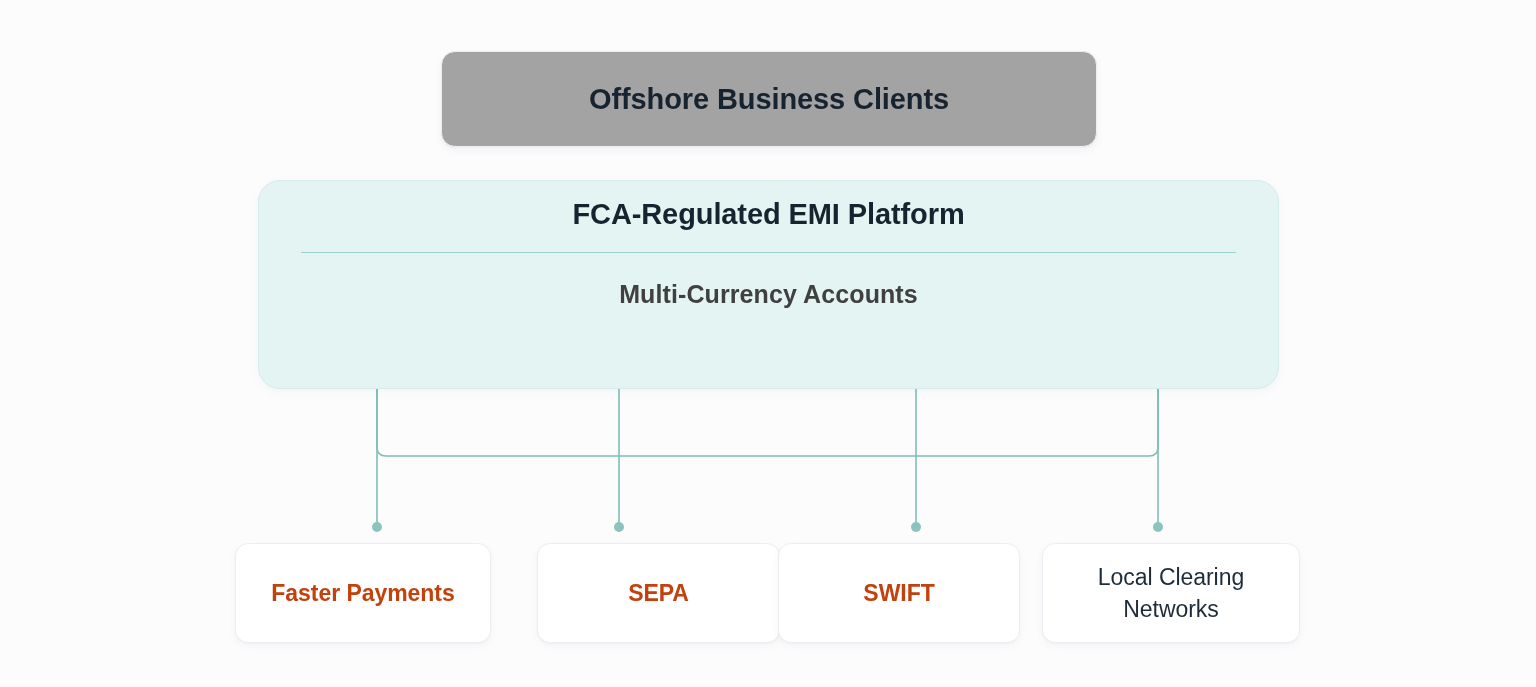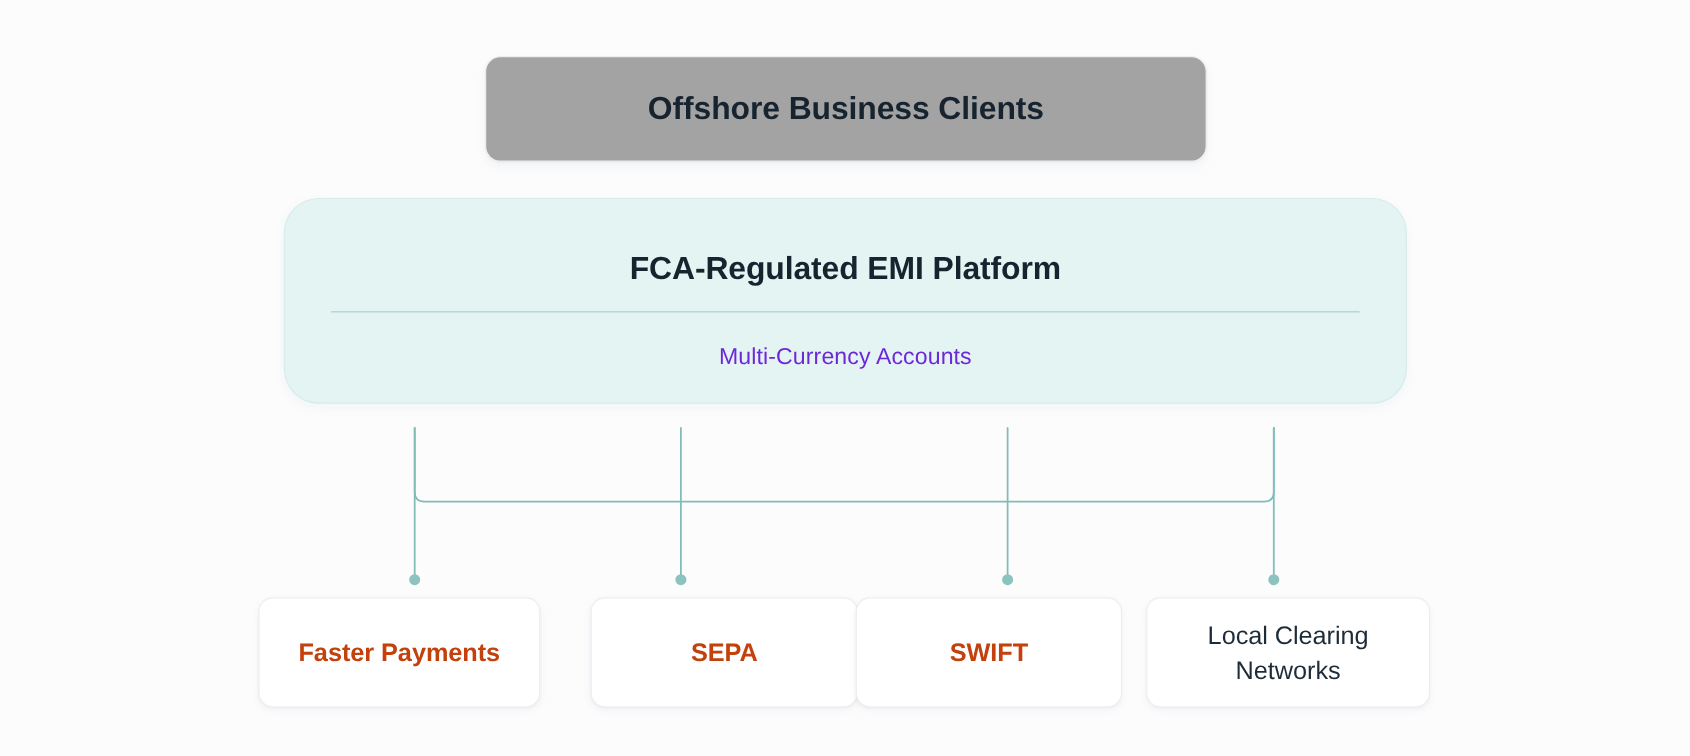--- a/index.html
+++ b/index.html
@@ -48,26 +48,26 @@
     font-weight: 700;
     letter-spacing: -0.1px;
     color: #17242f;
   }
 
   
   .platform-box {
     left: 258px;
     top: 180px;
     width: 1021px;
-    height: 187px;
+    height: 209px;
     background: #e3f4f2;
     border: 1px solid #d5ecea;
-    border-radius: 32px;
+    border-radius: 22px;
     display: block;
-    padding-top: 46px;
+    padding-top: 15px;
     box-sizing: border-box;
     box-shadow: 0 3px 10px rgba(40, 90, 95, 0.05);
   }
   .platform-title {
     font-size: 29px;
     font-weight: 700;
     letter-spacing: -0.1px;
     color: #17242f;
     text-align: center;
     line-height: 36px;
@@ -76,23 +76,23 @@
     height: 1px;
     background: #9dcfcb;
     margin: 20px auto 0 auto;
     width: 935px;
   }
   .platform-services {
     margin-top: 20px;
     text-align: center;
   }
   .service-line {
-    font-size: 21px;
-    font-weight: 400;
-    color: #6d28d9;
+    font-size: 25px;
+    font-weight: 700;
+    color: #404040;
     line-height: 42px;
     letter-spacing: 0.1px;
   }
 
   
   .net-box {
     position: absolute;
     box-sizing: border-box;
     top: 543px;
     height: 100px;

